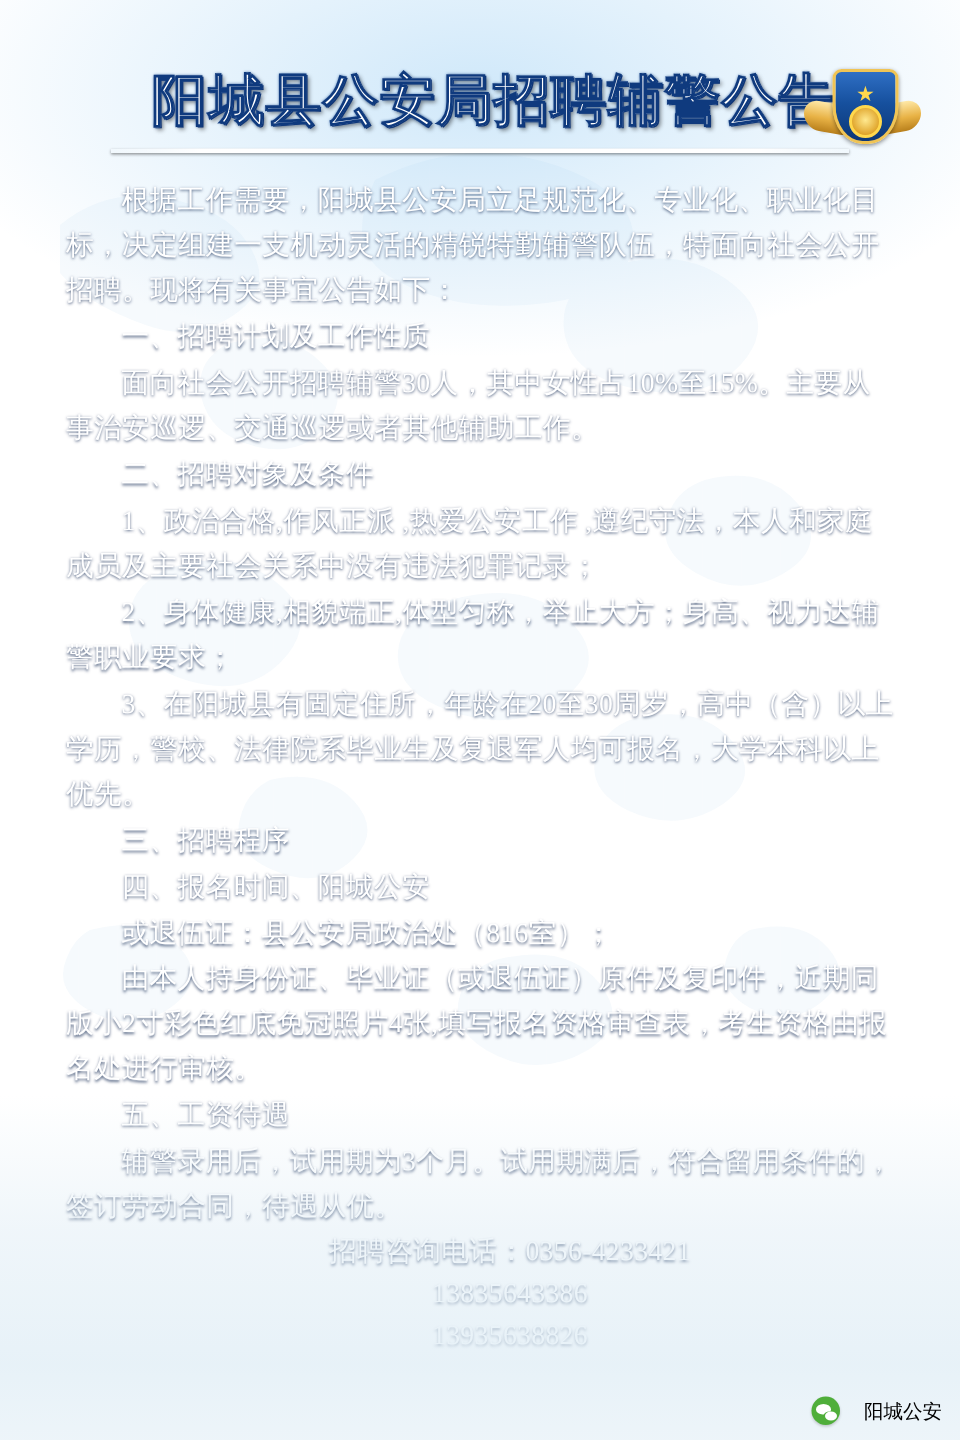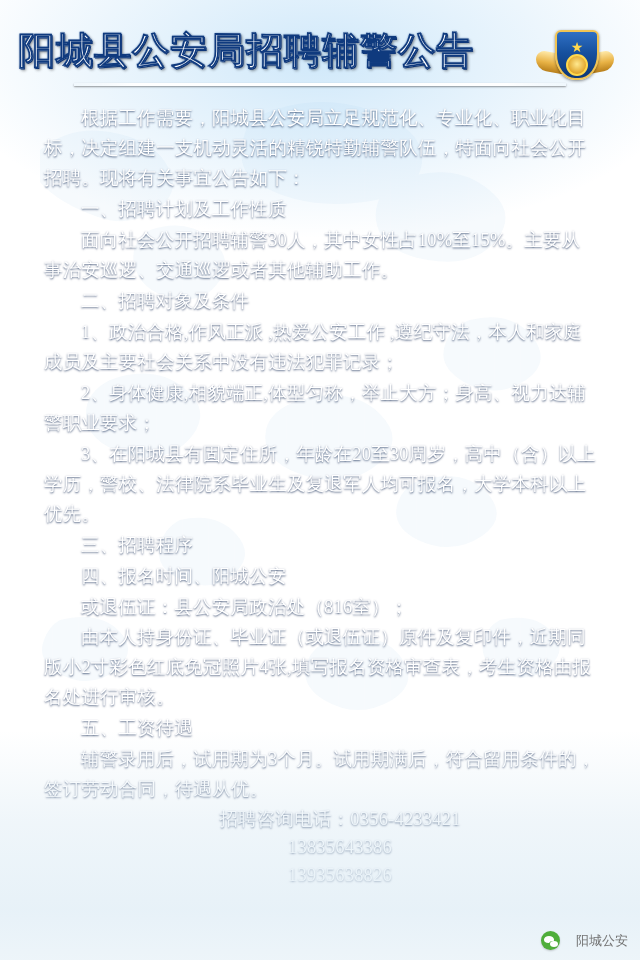--- a/index.html
+++ b/index.html
@@ -64,21 +64,22 @@
     left: 0; right: 0; bottom: 0;
     height: 230px;
     background: linear-gradient(180deg, rgba(215,232,242,0) 0%, rgba(210,229,241,0.35) 40%, rgba(225,238,246,0.8) 78%, rgba(236,244,249,0.95) 100%);
     pointer-events: none;
   }
 
   
   .header {
     position: relative;
     padding: 26px 0 4px 0;
-    text-align: left;
+    text-align: center;
+    margin-top: 16px;
   }
   .title {
     display: inline-block;
     font-family: "Liberation Serif", "DejaVu Serif", serif;
     font-weight: bold;
     font-size: 37px;
     letter-spacing: 1px;
     color: #ffffff;
     text-shadow:
       0 0 2px #1f4f96,
@@ -167,21 +168,21 @@
 
   
   .wechat-chip {
     position: absolute;
     right: 12px;
     bottom: 10px;
     display: flex;
     align-items: center;
     gap: 16px;
     background: rgba(255,255,255,0.0);
-    color: #737373;
+    color: #000000;
     font-family: "Liberation Sans", sans-serif;
     font-size: 13px;
   }
   .wechat-icon {
     width: 19px;
     height: 19px;
     border-radius: 50%;
     background: #4fae3a;
     position: relative;
     box-shadow: 0 1px 2px rgba(0,0,0,0.2);

